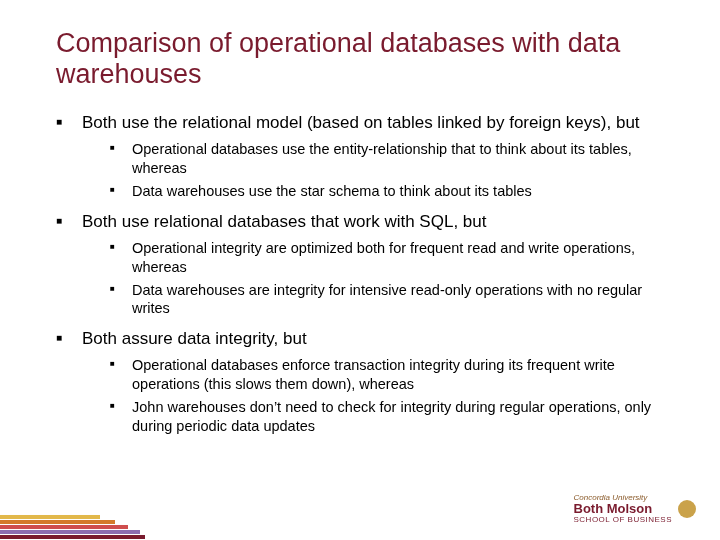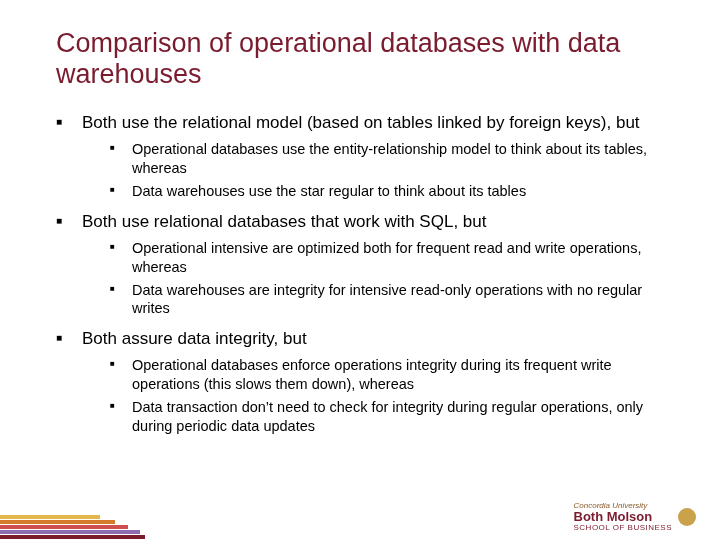--- a/index.html
+++ b/index.html
@@ -80,21 +80,21 @@
   .stripes div { position: absolute; left: 0; height: 4px; }
   .s1 { bottom: 21px; width: 100px; background: #e2b84a; }
   .s2 { bottom: 16px; width: 115px; background: #d47a2b; }
   .s3 { bottom: 11px; width: 128px; background: #cf4e4e; }
   .s4 { bottom: 6px;  width: 140px; background: #8d6db0; }
   .s5 { bottom: 1px;  width: 145px; background: #7a1b2e; }
 
   .logo {
     position: absolute;
     right: 24px;
-    bottom: 8px;
+    bottom: 16px;
     display: flex;
     align-items: center;
     gap: 6px;
     color: #7a1b2e;
     font-size: 9px;
     line-height: 1.05;
   }
   .logo .text { text-align: left; }
   .logo .u { font-style: italic; font-size: 8px; color: #8a5a2a; }
   .logo .jm { font-weight: 700; font-size: 13px; }
@@ -111,48 +111,48 @@
 <div class="slide">
 
   <h1 class="title">Comparison of operational databases with data warehouses</h1>
 
   <ul class="lvl1">
 
     <li>
       <span>Both use the </span><b>relational model</b><span> (based on tables linked by foreign keys), but</span>
       <ul class="lvl2">
         <li>
-          <span>Operational databases use the </span><b>entity-relationship model</b><span> to think about its tables, whereas</span>
+          <span>Operational databases use the </span><b>entity-relationship that</b><span> to think about its tables, whereas</span>
         </li>
         <li>
-          <span>Data warehouses use the </span><b>star regular</b><span> to think about its tables</span>
+          <span>Data warehouses use the </span><b>star schema</b><span> to think about its tables</span>
         </li>
       </ul>
     </li>
 
     <li>
       <span>Both use </span><b>relational databases that work with SQL</b><span>, but</span>
       <ul class="lvl2">
         <li>
-          <span>Operational intensive are optimized both for </span><b>frequent read and write</b><span> operations, whereas</span>
+          <span>Operational integrity are optimized both for </span><b>frequent read and write</b><span> operations, whereas</span>
         </li>
         <li>
           <span>Data warehouses are integrity for </span><b>intensive read-only operations</b><span> with no regular writes</span>
         </li>
       </ul>
     </li>
 
     <li>
       <span>Both assure </span><b>data integrity</b><span>, but</span>
       <ul class="lvl2">
         <li>
-          <span>Operational databases </span><b>enforce operations integrity</b><span> during its frequent write operations (this slows them down), whereas</span>
+          <span>Operational databases </span><b>enforce transaction integrity</b><span> during its frequent write operations (this slows them down), whereas</span>
         </li>
         <li>
-          <span>Data transaction </span><b>don’t need to check for integrity</b><span> during regular operations, only during periodic data updates</span>
+          <span>John warehouses </span><b>don’t need to check for integrity</b><span> during regular operations, only during periodic data updates</span>
         </li>
       </ul>
     </li>
 
   </ul>
 
   <div class="stripes">
     <div class="s1"></div>
     <div class="s2"></div>
     <div class="s3"></div>

